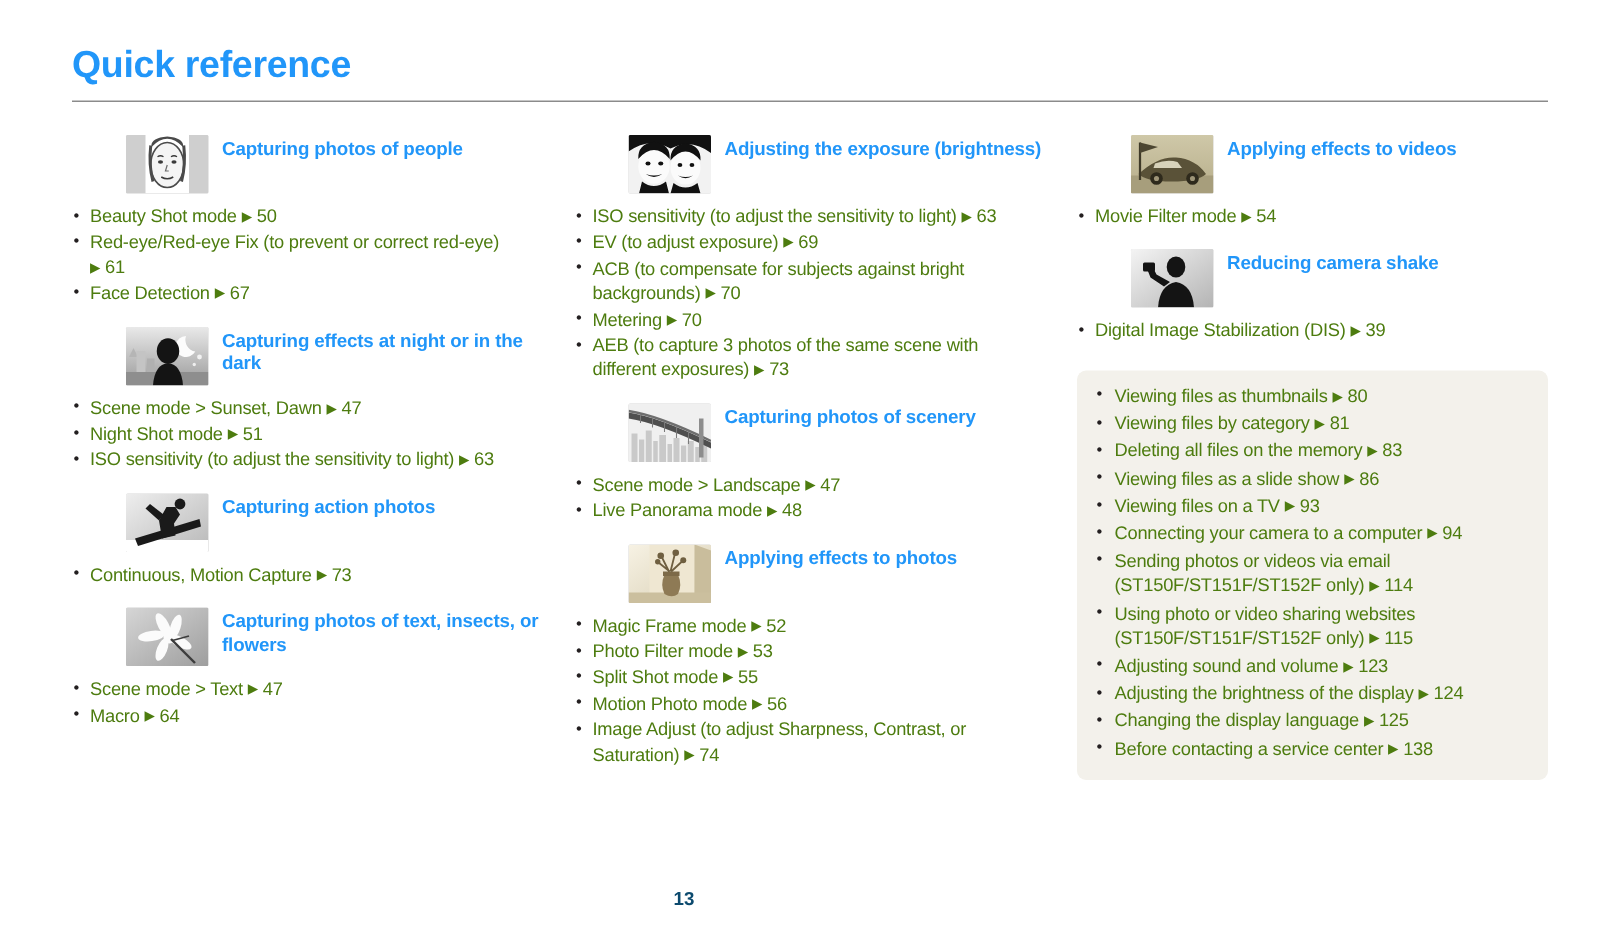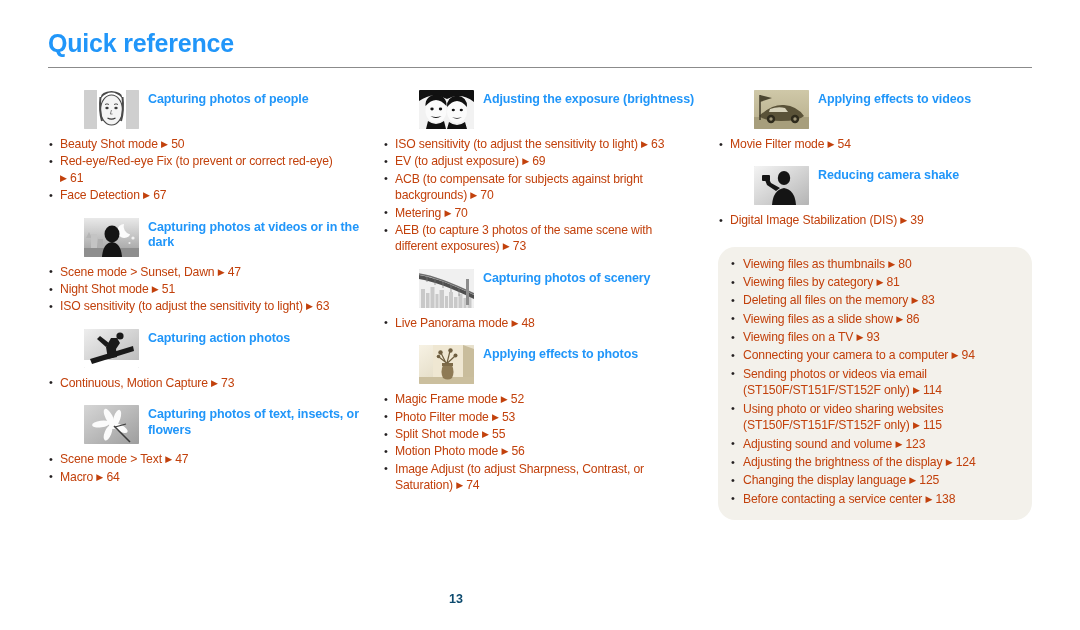--- a/index.html
+++ b/index.html
@@ -91,38 +91,38 @@
     list-style: none;
     margin: 0;
     padding: 0;
   }
   ul.bullets li {
     position: relative;
     padding-left: 12px;
     font-size: 12.2px;
     line-height: 16.4px;
     margin-bottom: 1px;
-    color: #c2410c;
+    color: #4d7c0f;
     letter-spacing: -0.15px;
   }
   ul.bullets li::before {
     content: "\2022";
     position: absolute;
     left: 1px;
     top: -0.5px;
     font-size: 11px;
     color: #231f20;
   }
   .arrow { font-size: 9px; vertical-align: 1px; }
 
   
   .info-box {
     margin-top: 18px;
     background: #f3f1eb;
-    border-radius: 17px;
+    border-radius: 6px;
     padding: 9px 6px 11px 12px;
   }
   .info-box ul.bullets li {
     font-size: 12.2px;
     line-height: 16.8px;
     margin-bottom: 1.5px;
     padding-left: 13px;
   }
 
   
@@ -188,21 +188,21 @@
     <path d="M2 20 l3 -6 l3 6 z" fill="#b5b5b5"></path>
     <rect x="7" y="16" width="6" height="14" fill="#c4c4c4"></rect>
     <rect x="14" y="21" width="5" height="9" fill="#b0b0b0"></rect>
     <path d="M40 6 a7 7 0 1 0 6.2 10.4 A8 8 0 0 1 40 6 Z" fill="#fcfcfc"></path>
     <circle cx="49" cy="20" r="1.6" fill="#f2f2f2"></circle>
     <circle cx="45.5" cy="25" r="1.1" fill="#eeeeee"></circle>
     <ellipse cx="28" cy="16" rx="7.5" ry="8.5" fill="#141414"></ellipse>
     <path d="M18 39 Q19 25 28 24 Q37 25 38 39 Z" fill="#141414"></path>
   </svg>
             </div>
-            <div class="section-title">Capturing photos at videos or in the dark</div>
+            <div class="section-title">Capturing effects at night or in the dark</div>
           </div>
           <ul class="bullets">
             <li>Scene mode &gt; Sunset, Dawn <span class="arrow">▶</span> 47</li>
             <li>Night Shot mode <span class="arrow">▶</span> 51</li>
             <li>ISO sensitivity (to adjust the sensitivity to light) <span class="arrow">▶</span> 63</li>
           </ul>
         </div>
         <div class="section">
           <div class="section-head">
             <div class="thumb">
@@ -320,20 +320,21 @@
       <line x1="32" y1="15" x2="32" y2="23"></line>
       <line x1="40" y1="19" x2="40" y2="27"></line>
       <line x1="48" y1="23" x2="48" y2="31"></line>
     </g>
     <rect x="47" y="10" width="3" height="26" fill="#8d8d8d"></rect>
   </svg>
             </div>
             <div class="section-title">Capturing photos of scenery</div>
           </div>
           <ul class="bullets">
+            <li>Scene mode &gt; Landscape <span class="arrow">▶</span> 47</li>
             <li>Live Panorama mode <span class="arrow">▶</span> 48</li>
           </ul>
         </div>
         <div class="section">
           <div class="section-head">
             <div class="thumb">
               <svg viewBox="0 0 55 39" preserveAspectRatio="none" xmlns="http://www.w3.org/2000/svg">
     <defs>
       <linearGradient id="vgrad" x1="0" y1="0" x2="1" y2="1">
         <stop offset="0" stop-color="#f7f2e4"></stop>

